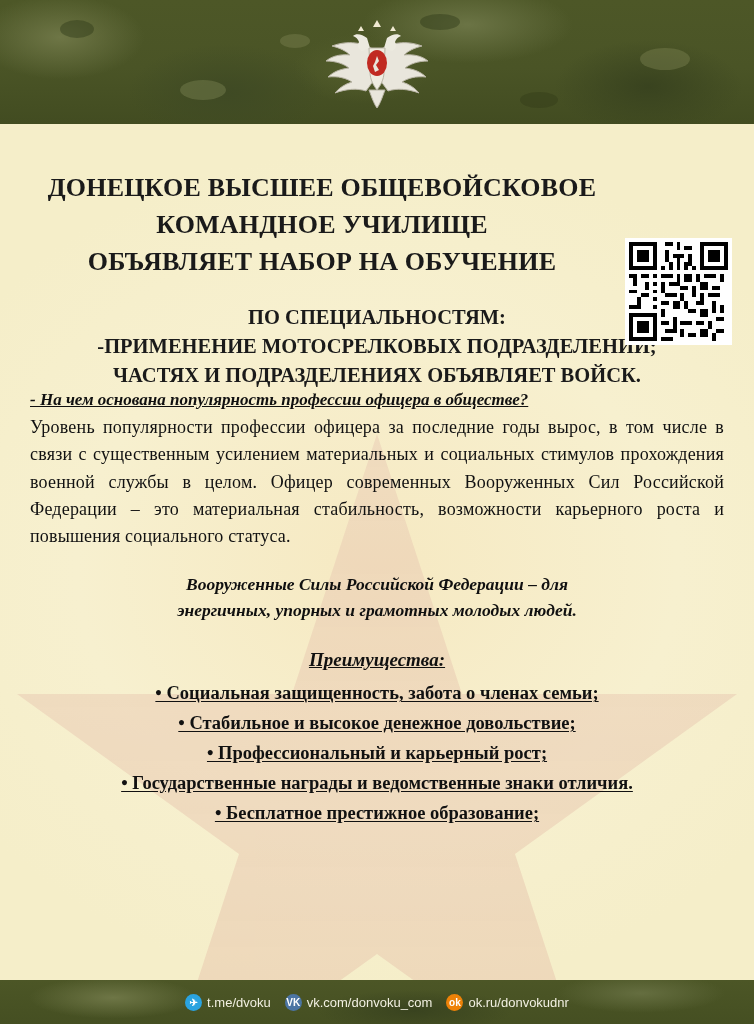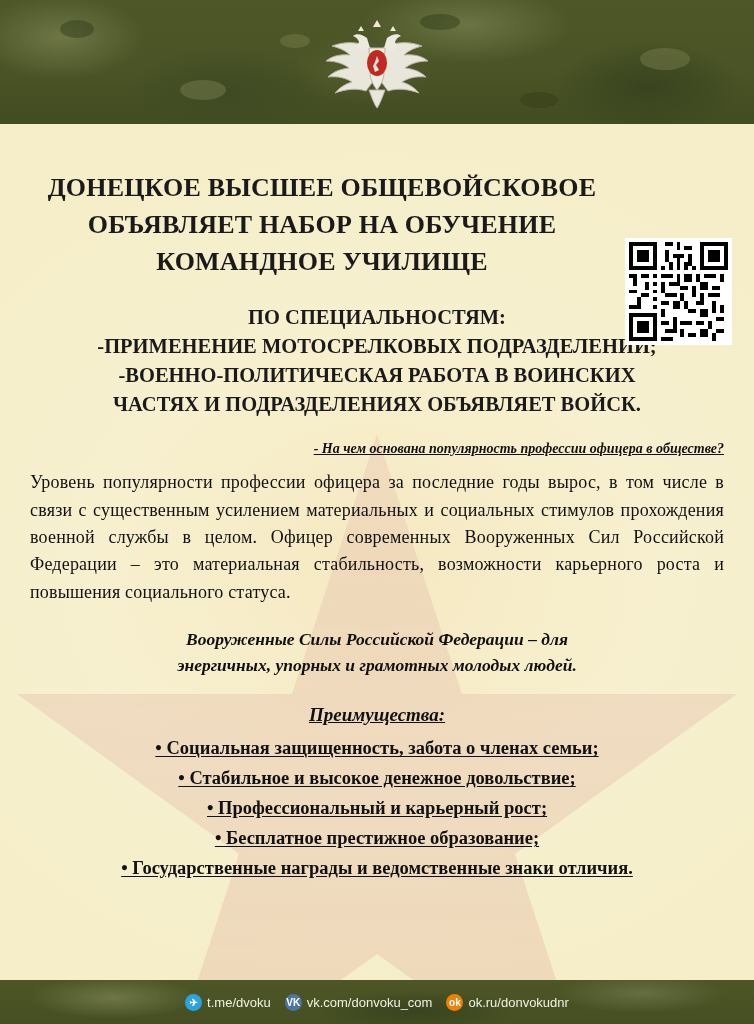--- a/index.html
+++ b/index.html
@@ -118,32 +118,31 @@
     top: 114px;
     width: 107px;
     height: 107px;
     background: #fff;
     padding: 4px;
     z-index: 4;
   }
   .qr svg { display: block; }
 
   .question {
-    margin-top: 22px;
     font-weight: bold;
     font-style: italic;
-    font-size: 14px;
+    font-size: 17px;
     text-decoration: underline;
     color: #101010;
-    text-align: right;
+    text-align: left;
     padding: 0 4px;
   }
 
   .para {
-    margin-top: 12px;
+    margin-top: 4px;
     font-size: 18px;
     line-height: 1.52;
     color: #111;
     text-align: justify;
     text-align-last: left;
     padding: 0 4px;
     letter-spacing: .2px;
   }
 
   .highlight {
@@ -342,47 +341,46 @@
               <rect x="18" y="22" width="2" height="2"></rect>
             <rect x="22" y="22" width="2" height="1"></rect>
               <rect x="8" y="24" width="3" height="1"></rect>
             <rect x="21" y="23" width="1" height="2"></rect>
           </g>
         </svg>
       </div>
 
       <div class="title-block">
         <div>ДОНЕЦКОЕ ВЫСШЕЕ ОБЩЕВОЙСКОВОЕ</div>
+        <div>КОМАНДНОЕ УЧИЛИЩЕ</div>
         <div>ОБЪЯВЛЯЕТ НАБОР НА ОБУЧЕНИЕ</div>
-        <div>КОМАНДНОЕ УЧИЛИЩЕ</div>
       </div>
 
       <div class="spec-block">
         <div>ПО СПЕЦИАЛЬНОСТЯМ:</div>
         <div>-ПРИМЕНЕНИЕ МОТОСРЕЛКОВЫХ ПОДРАЗДЕЛЕНИЙ;</div>
-        <div>-ВОЕННО-ПОЛИТИЧЕСКАЯ РАБОТА В ВОИНСКИХ</div>
         <div>ЧАСТЯХ И ПОДРАЗДЕЛЕНИЯХ ОБЪЯВЛЯЕТ ВОЙСК.</div>
       </div>
 
       <div class="question">- На чем основана популярность профессии офицера в обществе?</div>
 
       <div class="para">Уровень популярности профессии офицера за последние годы вырос, в том числе в связи с существенным усилением материальных и социальных стимулов прохождения военной службы в целом. Офицер современных Вооруженных Сил Российской Федерации – это материальная стабильность, возможности карьерного роста и повышения социального статуса.</div>
 
       <div class="highlight">
         <div>Вооруженные Силы Российской Федерации – для</div>
         <div>энергичных, упорных и грамотных молодых людей.</div>
       </div>
 
       <div class="adv-title">Преимущества:</div>
       <ul class="adv-list">
         <li>• Социальная защищенность, забота о членах семьи;</li>
         <li>• Стабильное и высокое денежное довольствие;</li>
         <li>• Профессиональный и карьерный рост;</li>
+        <li>• Государственные награды и ведомственные знаки отличия.</li>
         <li>• Бесплатное престижное образование;</li>
-        <li>• Государственные награды и ведомственные знаки отличия.</li>
       </ul>
 
     </div>
   </div>
 
   <div class="bottom-band">
 
     <div class="flink">
       <span class="fico ico-tg">✈</span>
       <span>t.me/dvoku</span>

